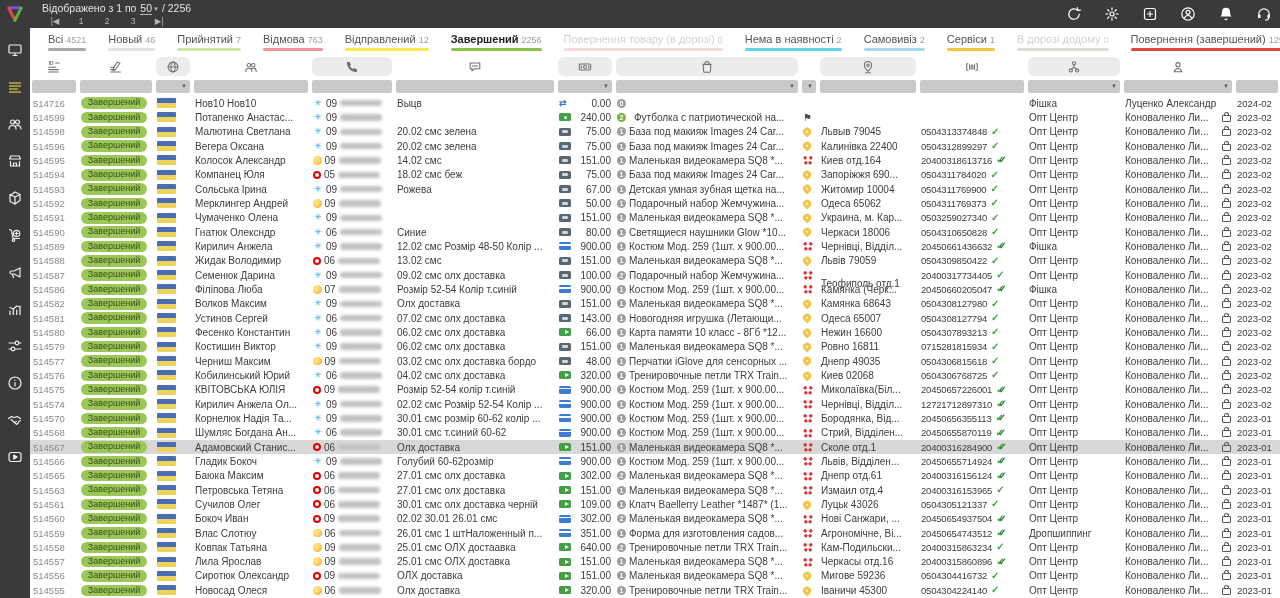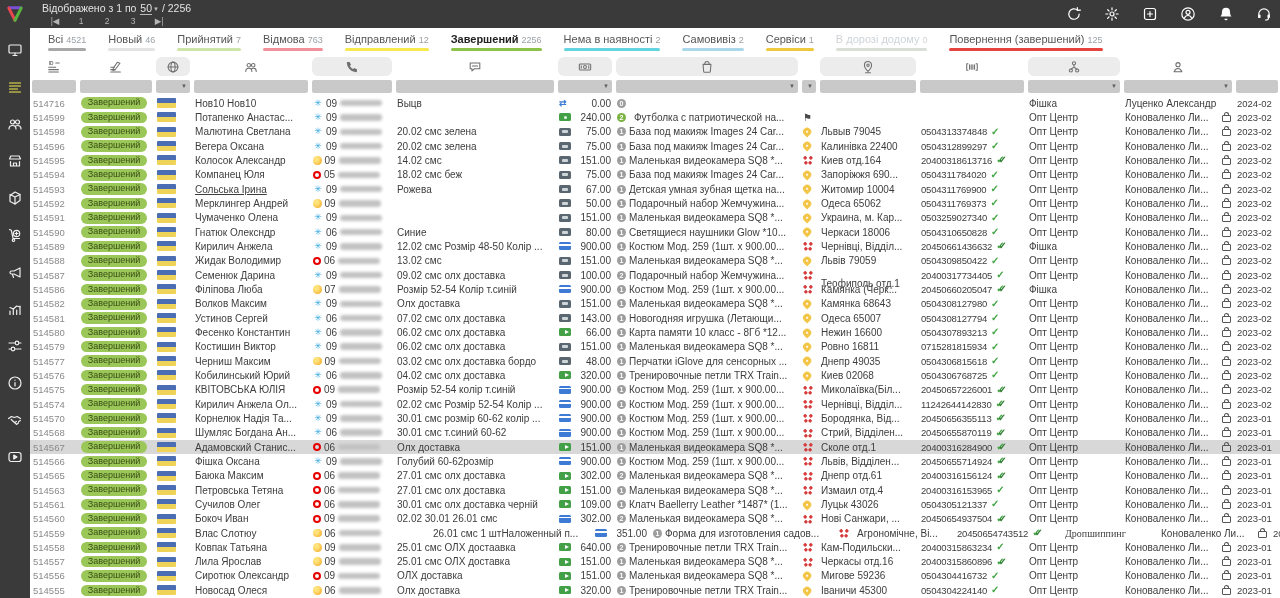--- a/index.html
+++ b/index.html
@@ -290,20 +290,24 @@
       <div class="ul" style="background:#f2919b"></div>
     </div>
     <div class="tab">
       <span class="tl">Відправлений<span class="tc">12</span></span>
       <div class="ul" style="background:#f5e94e"></div>
     </div>
     <div class="tab">
       <span class="tl"><b>Завершений</b><span class="tc">2256</span></span>
       <div class="ul" style="background:#8bc34a"></div>
     </div>
+    <div class="tab disabled">
+      <span class="tl">Повернення товару (в дорозі)<span class="tc">0</span></span>
+      <div class="ul" style="background:#f6dbdd"></div>
+    </div>
     <div class="tab">
       <span class="tl">Нема в наявності<span class="tc">2</span></span>
       <div class="ul" style="background:#63d4e0"></div>
     </div>
     <div class="tab">
       <span class="tl">Самовивіз<span class="tc">2</span></span>
       <div class="ul" style="background:#aad8ea"></div>
     </div>
     <div class="tab">
       <span class="tl">Сервіси<span class="tc">1</span></span>
@@ -723,21 +727,21 @@
         <div class="cell c-date" style="width: 46px; flex: 0 0 46px;">2023-02</div>
       </div>
       <div class="row">
         <div class="cell c-id" style="width: 48px; flex: 0 0 48px;">514593</div>
         <div class="cell c-status" style="width: 76px; flex: 0 0 76px;">
           <span class="badge">Завершений</span>
         </div>
         <div class="cell c-flag" style="width: 38px; flex: 0 0 38px;">
           <span class="uaflag"></span>
         </div>
-        <div class="cell c-name" style="width: 118px; flex: 0 0 118px; text-decoration: underline;">Сольська Ірина</div>
+        <div class="cell c-name" style="width: 118px; flex: 0 0 118px;">Сольська Ірина</div>
         <div class="cell c-phone" style="width: 84px; flex: 0 0 84px;">
           <span class="op ks">✳</span>
           <span class="pre">09</span>
           <span class="blur"></span>
         </div>
         <div class="cell c-comment" style="width: 162px; flex: 0 0 162px;">Рожева</div>
         <div class="cell c-price" style="width: 58px; flex: 0 0 58px;">
           <span class="pay cod"></span>
           <span class="amt">67.00</span>
         </div>
@@ -1338,21 +1342,21 @@
         <div class="cell c-deliv" style="width: 18px; flex: 0 0 18px;">
           <span class="np">
             <b></b>
             <b></b>
             <b></b>
             <b></b>
           </span>
         </div>
         <div class="cell c-location" style="width: 100px; flex: 0 0 100px;">Чернівці, Відділ...</div>
         <div class="cell c-tracking" style="width: 108px; flex: 0 0 108px;">
-          <span class="trk">11242644142830</span>
+          <span class="trk">12721712897310</span>
           <span class="chk">✓<i>✓</i></span>
         </div>
         <div class="cell c-source" style="width: 96px; flex: 0 0 96px;">Опт Центр</div>
         <div class="cell c-manager" style="width: 112px; flex: 0 0 112px;">
           <span>Коноваленко Ли...</span>
           <span class="lock"></span>
         </div>
         <div class="cell c-date" style="width: 46px; flex: 0 0 46px;">2023-02</div>
       </div>
       <div class="row">
@@ -1485,21 +1489,21 @@
         <div class="cell c-date" style="width: 46px; flex: 0 0 46px;">2023-01</div>
       </div>
       <div class="row">
         <div class="cell c-id" style="width: 48px; flex: 0 0 48px;">514566</div>
         <div class="cell c-status" style="width: 76px; flex: 0 0 76px;">
           <span class="badge">Завершений</span>
         </div>
         <div class="cell c-flag" style="width: 38px; flex: 0 0 38px;">
           <span class="uaflag"></span>
         </div>
-        <div class="cell c-name" style="width: 118px; flex: 0 0 118px;">Фішка Оксана</div>
+        <div class="cell c-name" style="width: 118px; flex: 0 0 118px;">Гладик Бокоч</div>
         <div class="cell c-phone" style="width: 84px; flex: 0 0 84px;">
           <span class="op ks">✳</span>
           <span class="pre">09</span>
           <span class="blur"></span>
         </div>
         <div class="cell c-comment" style="width: 162px; flex: 0 0 162px;">Голубий 60-62розмір</div>
         <div class="cell c-price" style="width: 58px; flex: 0 0 58px;">
           <span class="pay card"></span>
           <span class="amt">900.00</span>
         </div>
@@ -1701,21 +1705,21 @@
         </div>
         <div class="cell c-flag" style="width: 38px; flex: 0 0 38px;">
           <span class="uaflag"></span>
         </div>
         <div class="cell c-name" style="width: 118px; flex: 0 0 118px;">Влас Слотюу</div>
         <div class="cell c-phone" style="width: 84px; flex: 0 0 84px;">
           <span class="op lc"></span>
           <span class="pre">06</span>
           <span class="blur"></span>
         </div>
-        <div class="cell c-comment" style="width: 162px; flex: 0 0 162px; margin-left: 36px;">26.01 смс 1 штНаложенный п...</div>
+        <div class="cell c-comment" style="width: 162px; flex: 0 0 162px;">26.01 смс 1 штНаложенный п...</div>
         <div class="cell c-price" style="width: 58px; flex: 0 0 58px;">
           <span class="pay card"></span>
           <span class="amt">351.00</span>
         </div>
         <div class="cell c-product" style="width: 186px; flex: 0 0 186px;">
           <span class="qty">1</span>
           <span>Форма для изготовления садов...</span>
         </div>
         <div class="cell c-deliv" style="width: 18px; flex: 0 0 18px;">
           <span class="np">
@@ -1723,21 +1727,21 @@
             <b></b>
             <b></b>
             <b></b>
           </span>
         </div>
         <div class="cell c-location" style="width: 100px; flex: 0 0 100px;">Агрономічне, Ві...</div>
         <div class="cell c-tracking" style="width: 108px; flex: 0 0 108px;">
           <span class="trk">20450654743512</span>
           <span class="chk">✓<i>✓</i></span>
         </div>
-        <div class="cell c-source" style="width: 96px; flex: 0 0 96px; font-family: Liberation Serif, serif;">Дропшиппинг</div>
+        <div class="cell c-source" style="width: 96px; flex: 0 0 96px;">Дропшиппинг</div>
         <div class="cell c-manager" style="width: 112px; flex: 0 0 112px;">
           <span>Коноваленко Ли...</span>
           <span class="lock"></span>
         </div>
         <div class="cell c-date" style="width: 46px; flex: 0 0 46px;">2023-01</div>
       </div>
       <div class="row">
         <div class="cell c-id" style="width: 48px; flex: 0 0 48px;">514558</div>
         <div class="cell c-status" style="width: 76px; flex: 0 0 76px;">
           <span class="badge">Завершений</span>

